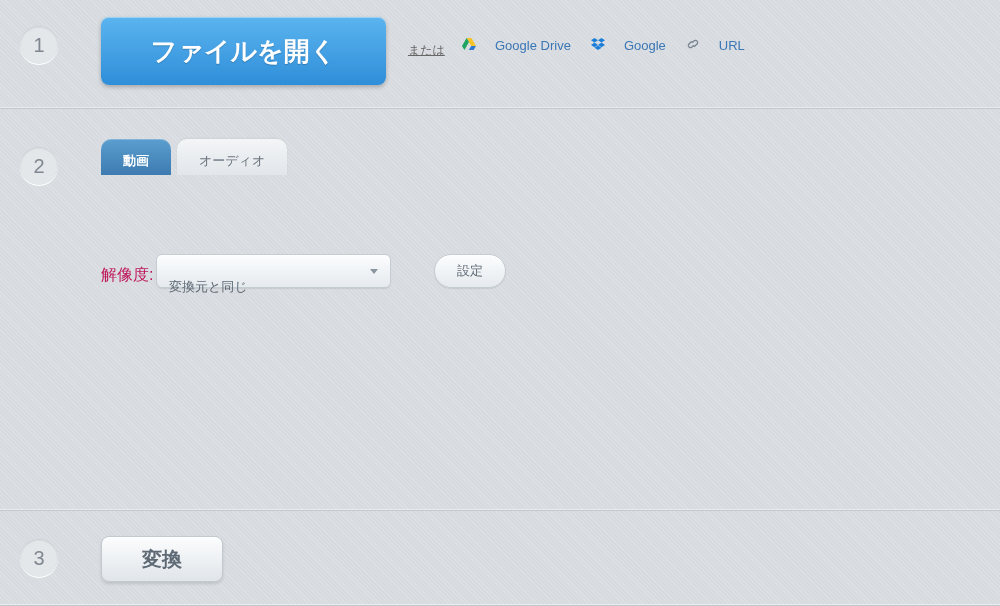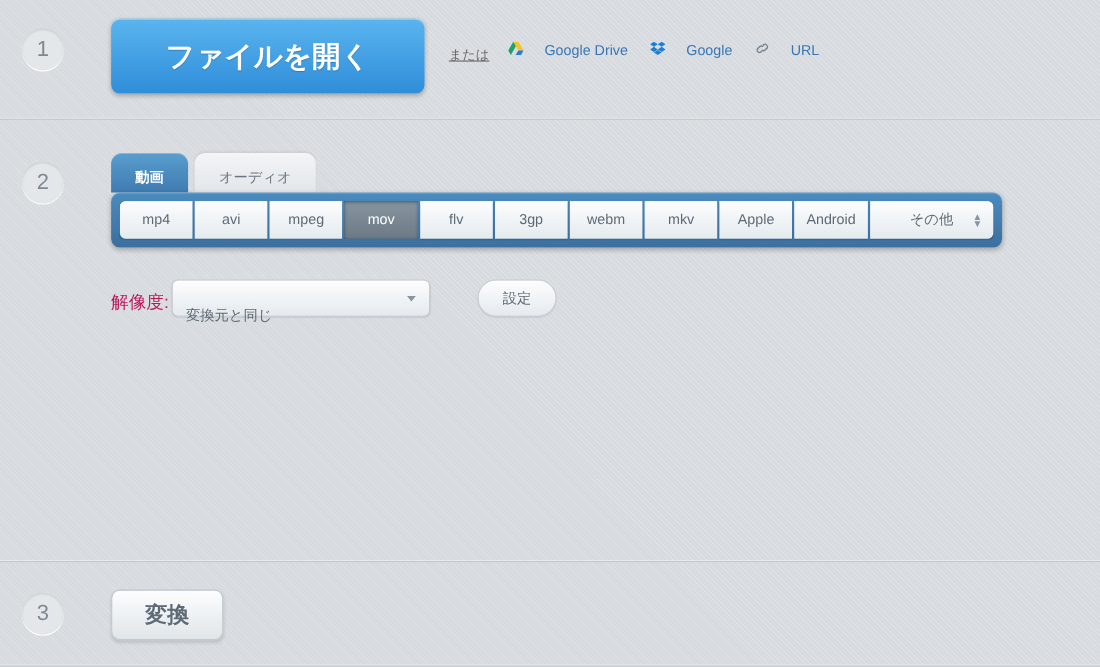--- a/index.html
+++ b/index.html
@@ -186,21 +186,21 @@
     color: #5e6a75;
     font-size: 13px;
     line-height: 32px;
     cursor: pointer;
   }
 
   .convert-btn {
     position: absolute;
     left: 101px; top: 25px;
     height: 46px;
-    padding: 0 30px;
+    padding: 0 40px;
     background: linear-gradient(#fcfdfe, #e0e5e9);
     border: 1px solid #c2c9cf;
     border-radius: 8px;
     box-shadow: inset 0 1px 0 #fff, 0 2px 3px rgba(0,0,0,0.12);
     color: #5e6a75;
     font-size: 20px;
     font-weight: bold;
     line-height: 44px;
     cursor: pointer;
   }
@@ -247,36 +247,20 @@
 </div>
 
 <div class="section sec2">
   <div class="step-num">2</div>
 
   <div class="tabs">
     <div class="tab active">動画</div>
     <div class="tab inactive">オーディオ</div>
   </div>
 
-  <div class="format-bar">
-    <div class="fmt">mp4</div>
-    <div class="fmt">avi</div>
-    <div class="fmt">mpeg</div>
-    <div class="fmt selected">mov</div>
-    <div class="fmt">flv</div>
-    <div class="fmt">3gp</div>
-    <div class="fmt">webm</div>
-    <div class="fmt">mkv</div>
-    <div class="fmt">Apple</div>
-    <div class="fmt">Android</div>
-    <div class="fmt more">
-      <span>その他</span>
-      <span class="more-arrows">▲<br>▼</span>
-    </div>
-  </div>
 
   <div class="res-label">解像度:</div>
   <div class="res-select">
     <span>変換元と同じ</span>
     <span class="caret"></span>
   </div>
   <div class="settings-btn">設定</div>
 </div>
 
 <div class="section sec3">

